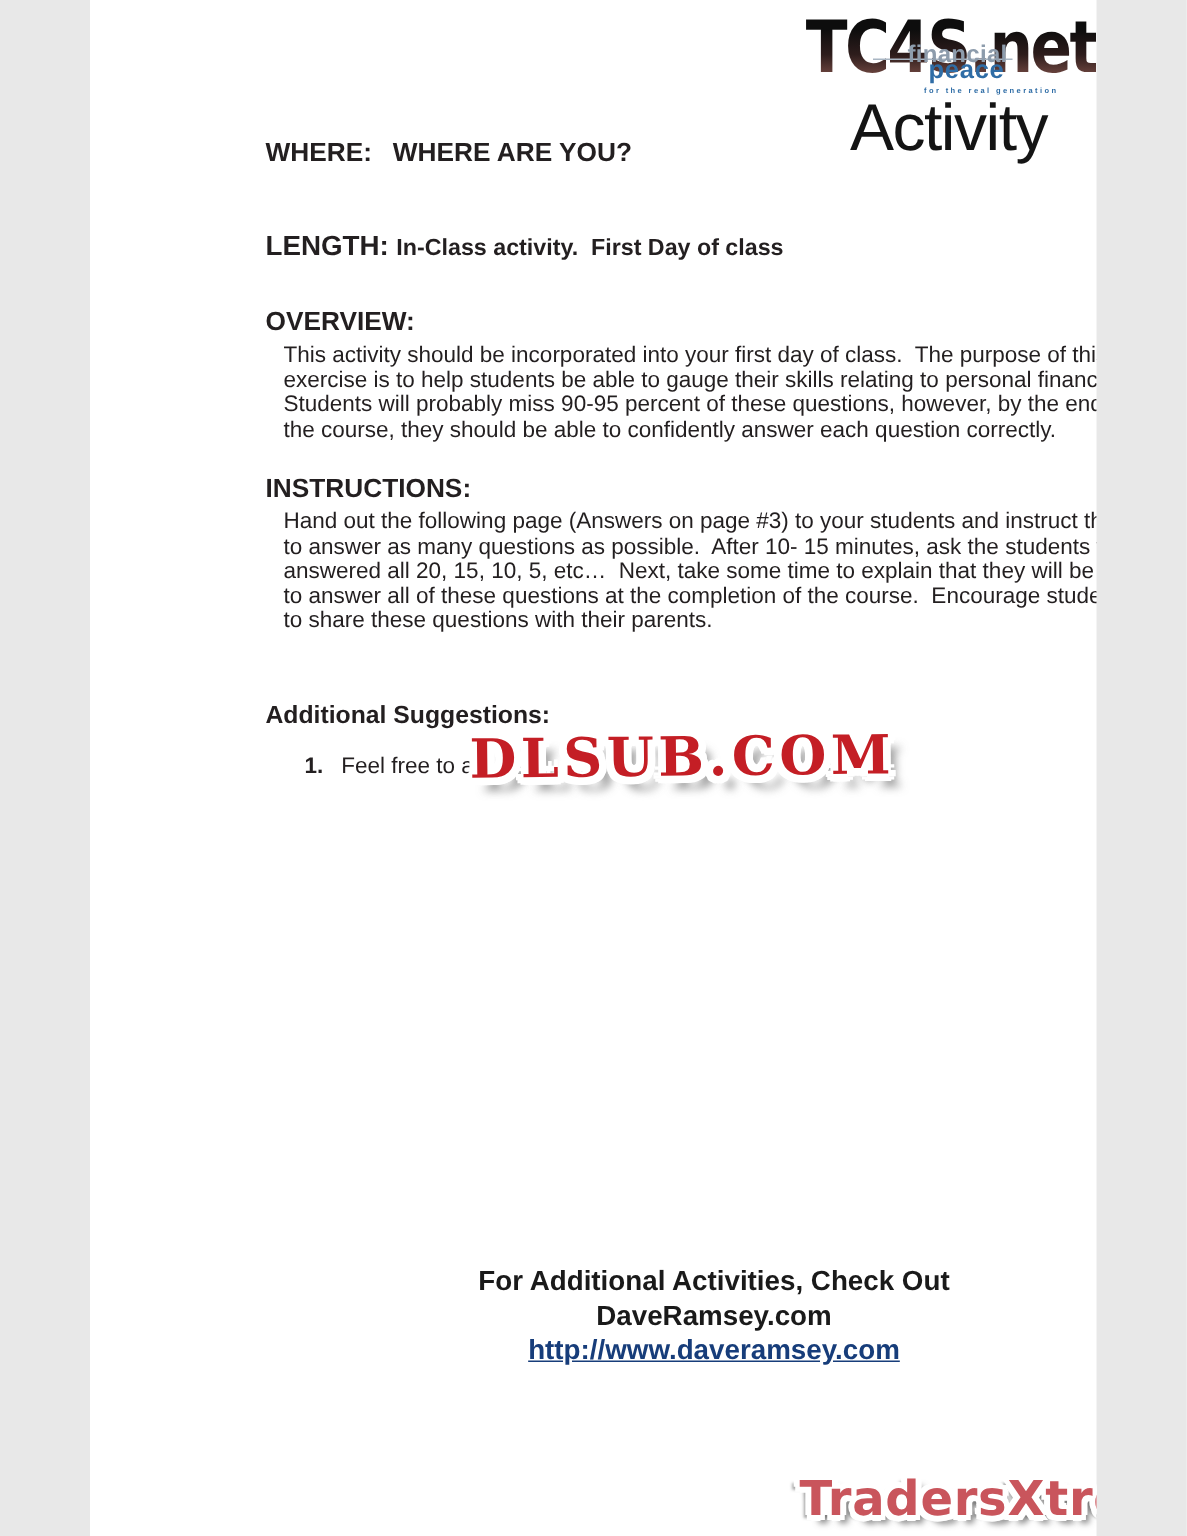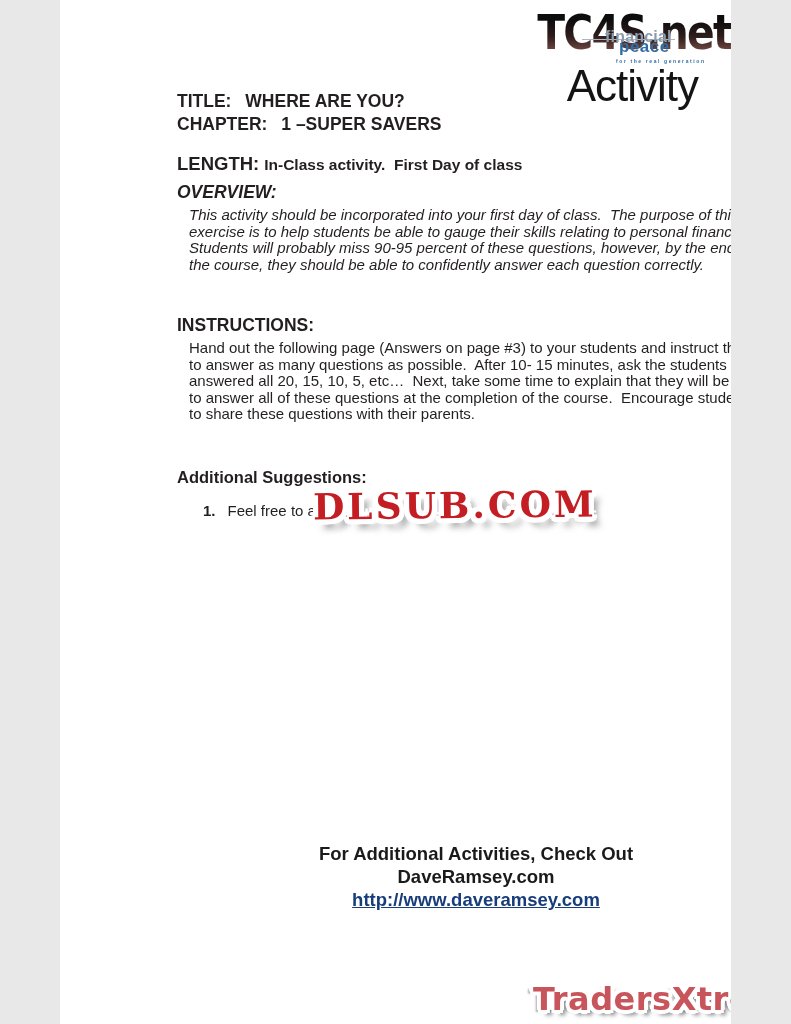--- a/index.html
+++ b/index.html
@@ -51,21 +51,21 @@
   .meta-line .value { display:inline-block; margin-left:9px; }
 
   .length-line { position:absolute; left:117px; top:153px; }
   .length-line .label { font-size:18.5px; font-weight:bold; }
   .length-line .value { font-size:15.5px; font-weight:bold; margin-left:5px; white-space:pre; }
 
   .section-heading { font-size:17.5px; font-weight:bold; margin-bottom:4px; }
   .section-body {
     font-size:15px; line-height:16.5px; white-space:pre-wrap;margin-left:12px;
   }
-  .overview     { position:absolute; left:117px; top:182px; width:586px;font-style:italic; }
+  .overview     { position:absolute; left:117px; top:204px; width:586px; }
   .instructions { position:absolute; left:117px; top:315px; width:586px; }
 
   .suggestions { position:absolute; left:117px; top:468px; width:586px; }
   .suggestions .section-heading { font-size:16.5px; margin-bottom:15px; }
   .suggestion-item { padding-left:26px; font-size:15px; line-height:18px; }
   .suggestion-item .num { font-weight:bold; margin-right:12px; }
 
   
   .dlsub {
     position:absolute; left:253px; top:484px; z-index:5;
@@ -118,26 +118,22 @@
     <div class="fp-line"></div>
     <div class="fp-financial">financial</div>
     <div class="fp-peace">peace</div>
     <div class="fp-tagline">for the real generation</div>
   </div>
 
   <div class="activity">Activity</div>
 
   <div class="title-block">
     <div class="meta-line">
-      <span class="label">TITLE:</span>
+      <span class="label">WHERE:</span>
       <span class="value">WHERE ARE YOU?</span>
-    </div>
-    <div class="meta-line">
-      <span class="label">CHAPTER:</span>
-      <span class="value">1 –SUPER SAVERS</span>
     </div>
   </div>
 
   <div class="length-line">
     <span class="label">LENGTH:</span><span class="value">In-Class activity.  First Day of class</span>
   </div>
 
   <div class="overview">
     <div class="section-heading">OVERVIEW:</div>
     <div class="section-body">This activity should be incorporated into your first day of class.  The purpose of this exercise is to help students be able to gauge their skills relating to personal finance.  Students will probably miss 90-95 percent of these questions, however, by the end of the course, they should be able to confidently answer each question correctly.</div>

